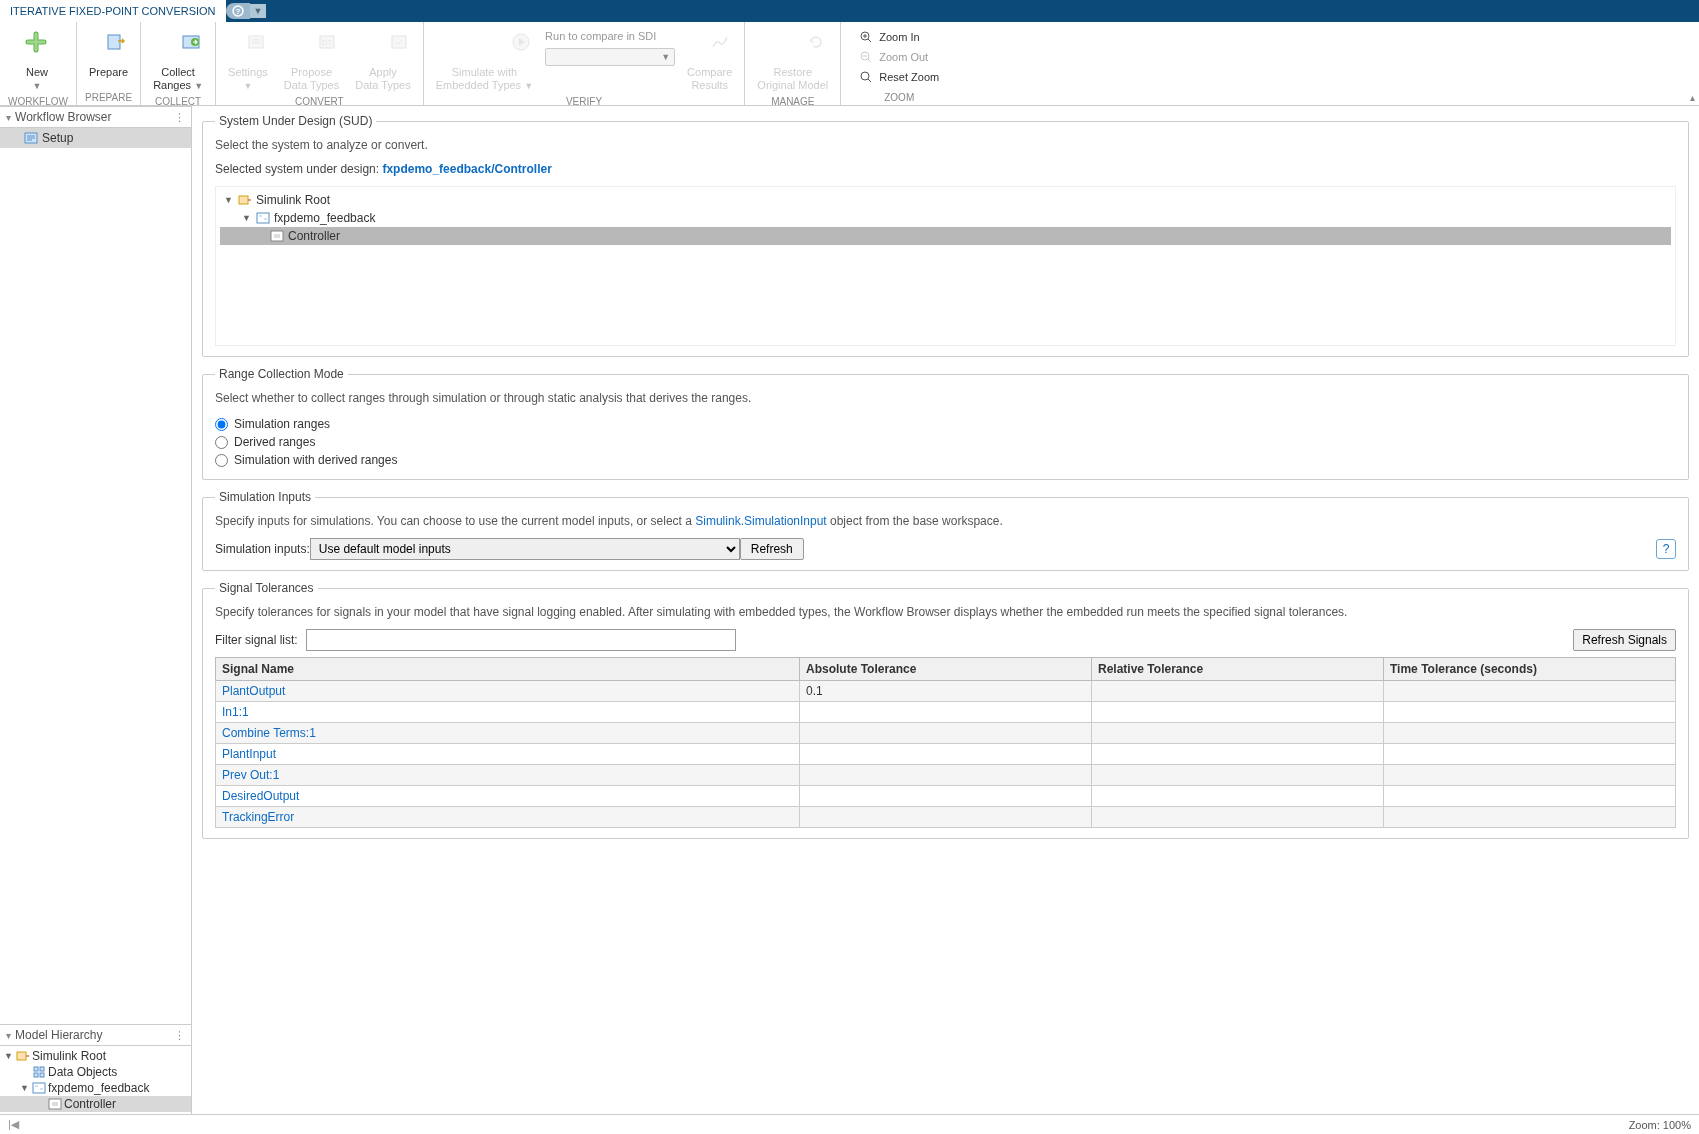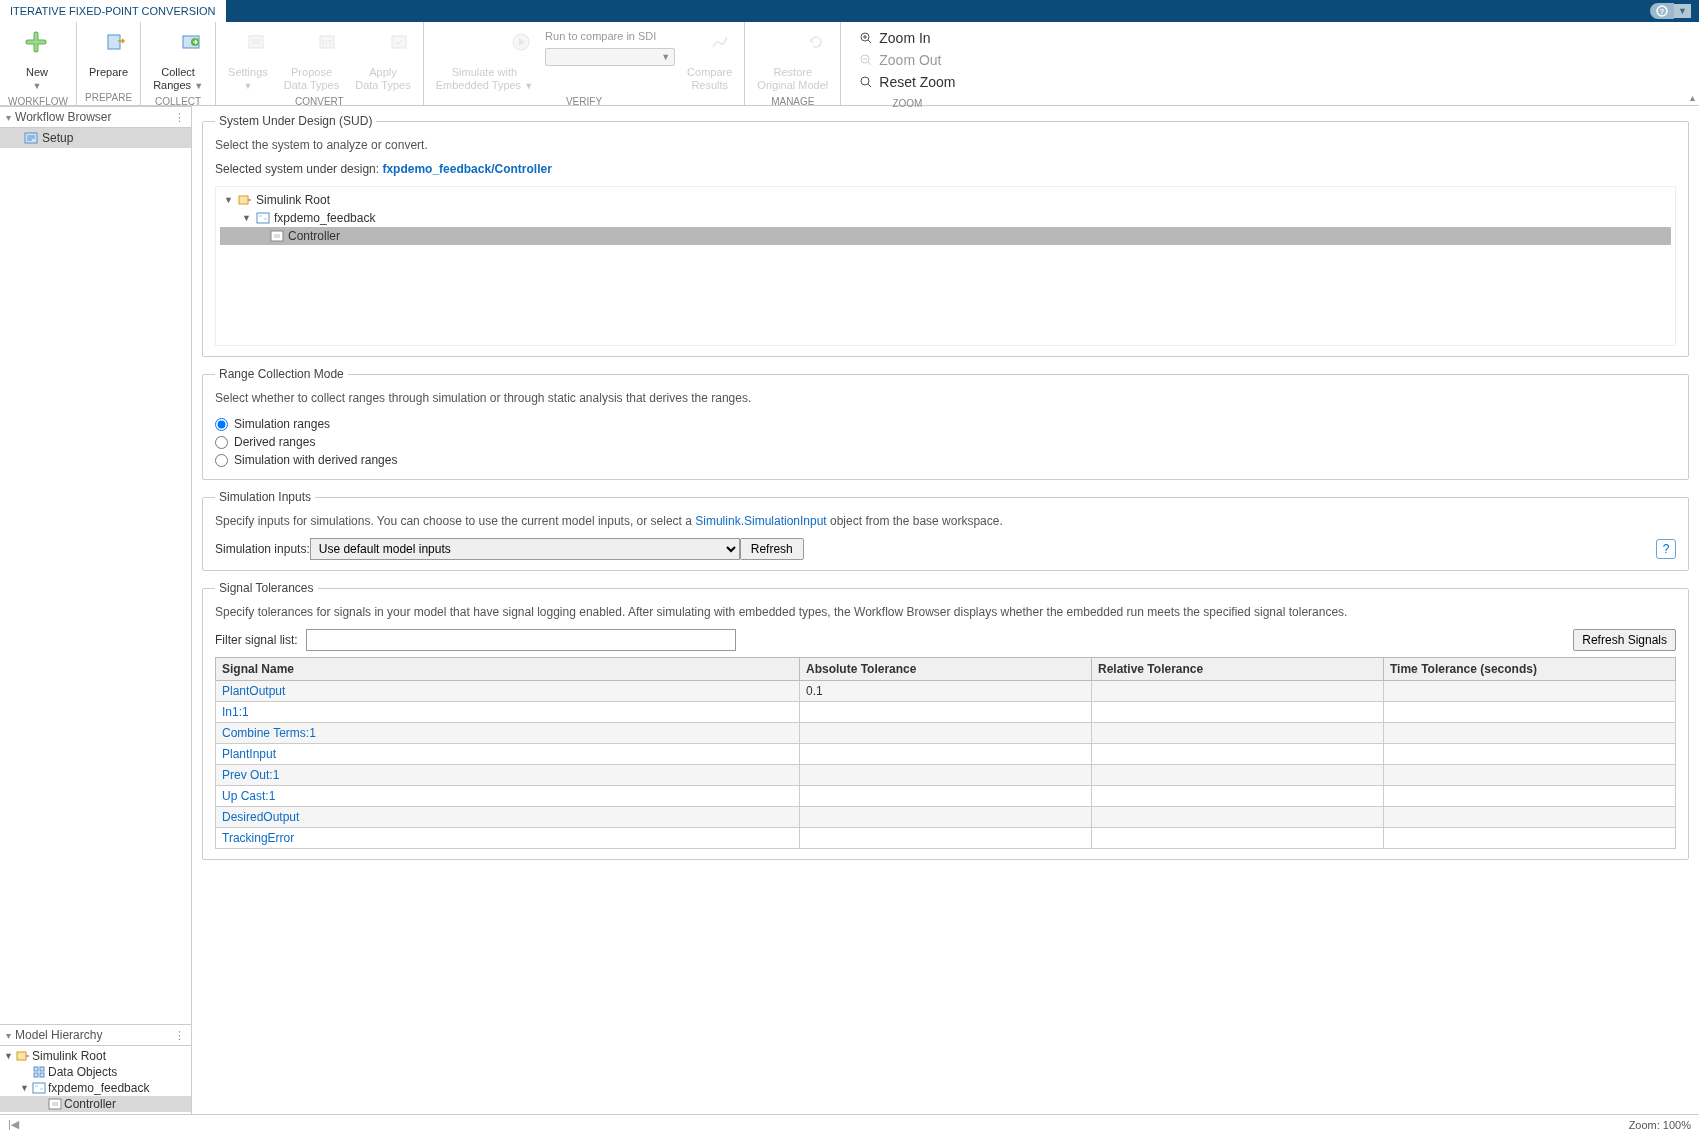--- a/index.html
+++ b/index.html
@@ -1,37 +1,37 @@
 <!DOCTYPE html>
 <html><head>
   <meta charset="utf-8">
   <style>
     * { box-sizing: border-box; margin: 0; padding: 0; font-family: 'Segoe UI', Arial, sans-serif; }
     body { background: #fff; font-size: 12px; color: #333; overflow: hidden; }
     
-    .titlebar { background: #0c4a7a; height: 22px; display: flex; align-items: center; justify-content: space-between; }
+    .titlebar { background: #0c4a7a; height: 22px; display: flex; align-items: center; }
     .titlebar-tab { background: #fff; color: #0c4a7a; padding: 4px 10px; font-size: 11px; height: 22px; display: flex; align-items: center; }
     .titlebar-right { display: flex; align-items: center; padding-right: 8px; }
     .help-btn { background: #9bb8cc; color: #fff; border-radius: 10px 0 0 10px; padding: 2px 6px; display: flex; align-items: center; font-size: 11px; }
     .help-dropdown { background: #b0c7d6; padding: 2px 4px; color: #4a6a7f; font-size: 9px; }
     
     .ribbon { background: #fff; border-bottom: 1px solid #ccc; display: flex; height: 84px; position: relative; }
     .ribbon-group { border-right: 1px solid #d0d0d0; display: flex; flex-direction: column; padding: 2px 8px 0; }
     .ribbon-items { display: flex; gap: 8px; flex: 1; align-items: flex-start; padding-top: 4px; }
     .ribbon-label { text-align: center; font-size: 10px; color: #888; padding: 2px 0; }
     .ribbon-btn { display: flex; flex-direction: column; align-items: flex-end; gap: 12px; padding: 2px 4px; cursor: pointer; min-width: 44px; }
     .ribbon-btn.disabled { opacity: 0.5; cursor: default; }
     .ribbon-icon { width: 24px; height: 24px; display: flex; align-items: center; justify-content: center; }
     .ribbon-text { font-size: 11px; text-align: center; line-height: 1.2; color: #333; }
     .ribbon-btn.disabled .ribbon-text { color: #999; }
     .verify-label { font-size: 11px; color: #999; margin-bottom: 2px; }
     .verify-select { width: 130px; height: 18px; border: 1px solid #ccc; background: #f5f5f5; border-radius: 2px; }
     
     .zoom-group { display: flex; flex-direction: column; padding: 4px 10px; gap: 2px; }
-    .zoom-item { display: flex; align-items: center; gap: 6px; font-size: 14px; color: #333; cursor: pointer; padding: 2px 0; }
+    .zoom-item { display: flex; align-items: center; gap: 6px; font-size: 11px; color: #333; cursor: pointer; padding: 2px 0; }
     .zoom-icon { width: 14px; height: 14px; }
     
     .ribbon-collapse { position: absolute; right: 4px; bottom: 2px; font-size: 10px; color: #888; cursor: pointer; }
     
     .main { display: flex; height: calc(100vh - 22px - 84px - 20px); }
     
     .left-panel { width: 192px; border-right: 1px solid #ccc; display: flex; flex-direction: column; }
     .panel-header { background: #fff; border-bottom: 1px solid #ccc; border-top: 1px solid #ccc; padding: 3px 6px; font-size: 12px; color: #555; display: flex; align-items: center; justify-content: space-between; }
     .panel-header-title { display: flex; align-items: center; gap: 4px; }
     .panel-collapse-icon { font-size: 10px; color: #888; }
@@ -435,26 +435,20 @@
               <td></td>
               <td></td>
             </tr>
             <tr>
               <td><span class="signal-link">Prev Out:1</span></td>
               <td></td>
               <td></td>
               <td></td>
             </tr>
             <tr>
-              <td><span class="signal-link">Up Cast:1</span></td>
-              <td></td>
-              <td></td>
-              <td></td>
-            </tr>
-            <tr>
               <td><span class="signal-link">DesiredOutput</span></td>
               <td></td>
               <td></td>
               <td></td>
             </tr>
             <tr>
               <td><span class="signal-link">TrackingError</span></td>
               <td></td>
               <td></td>
               <td></td>

